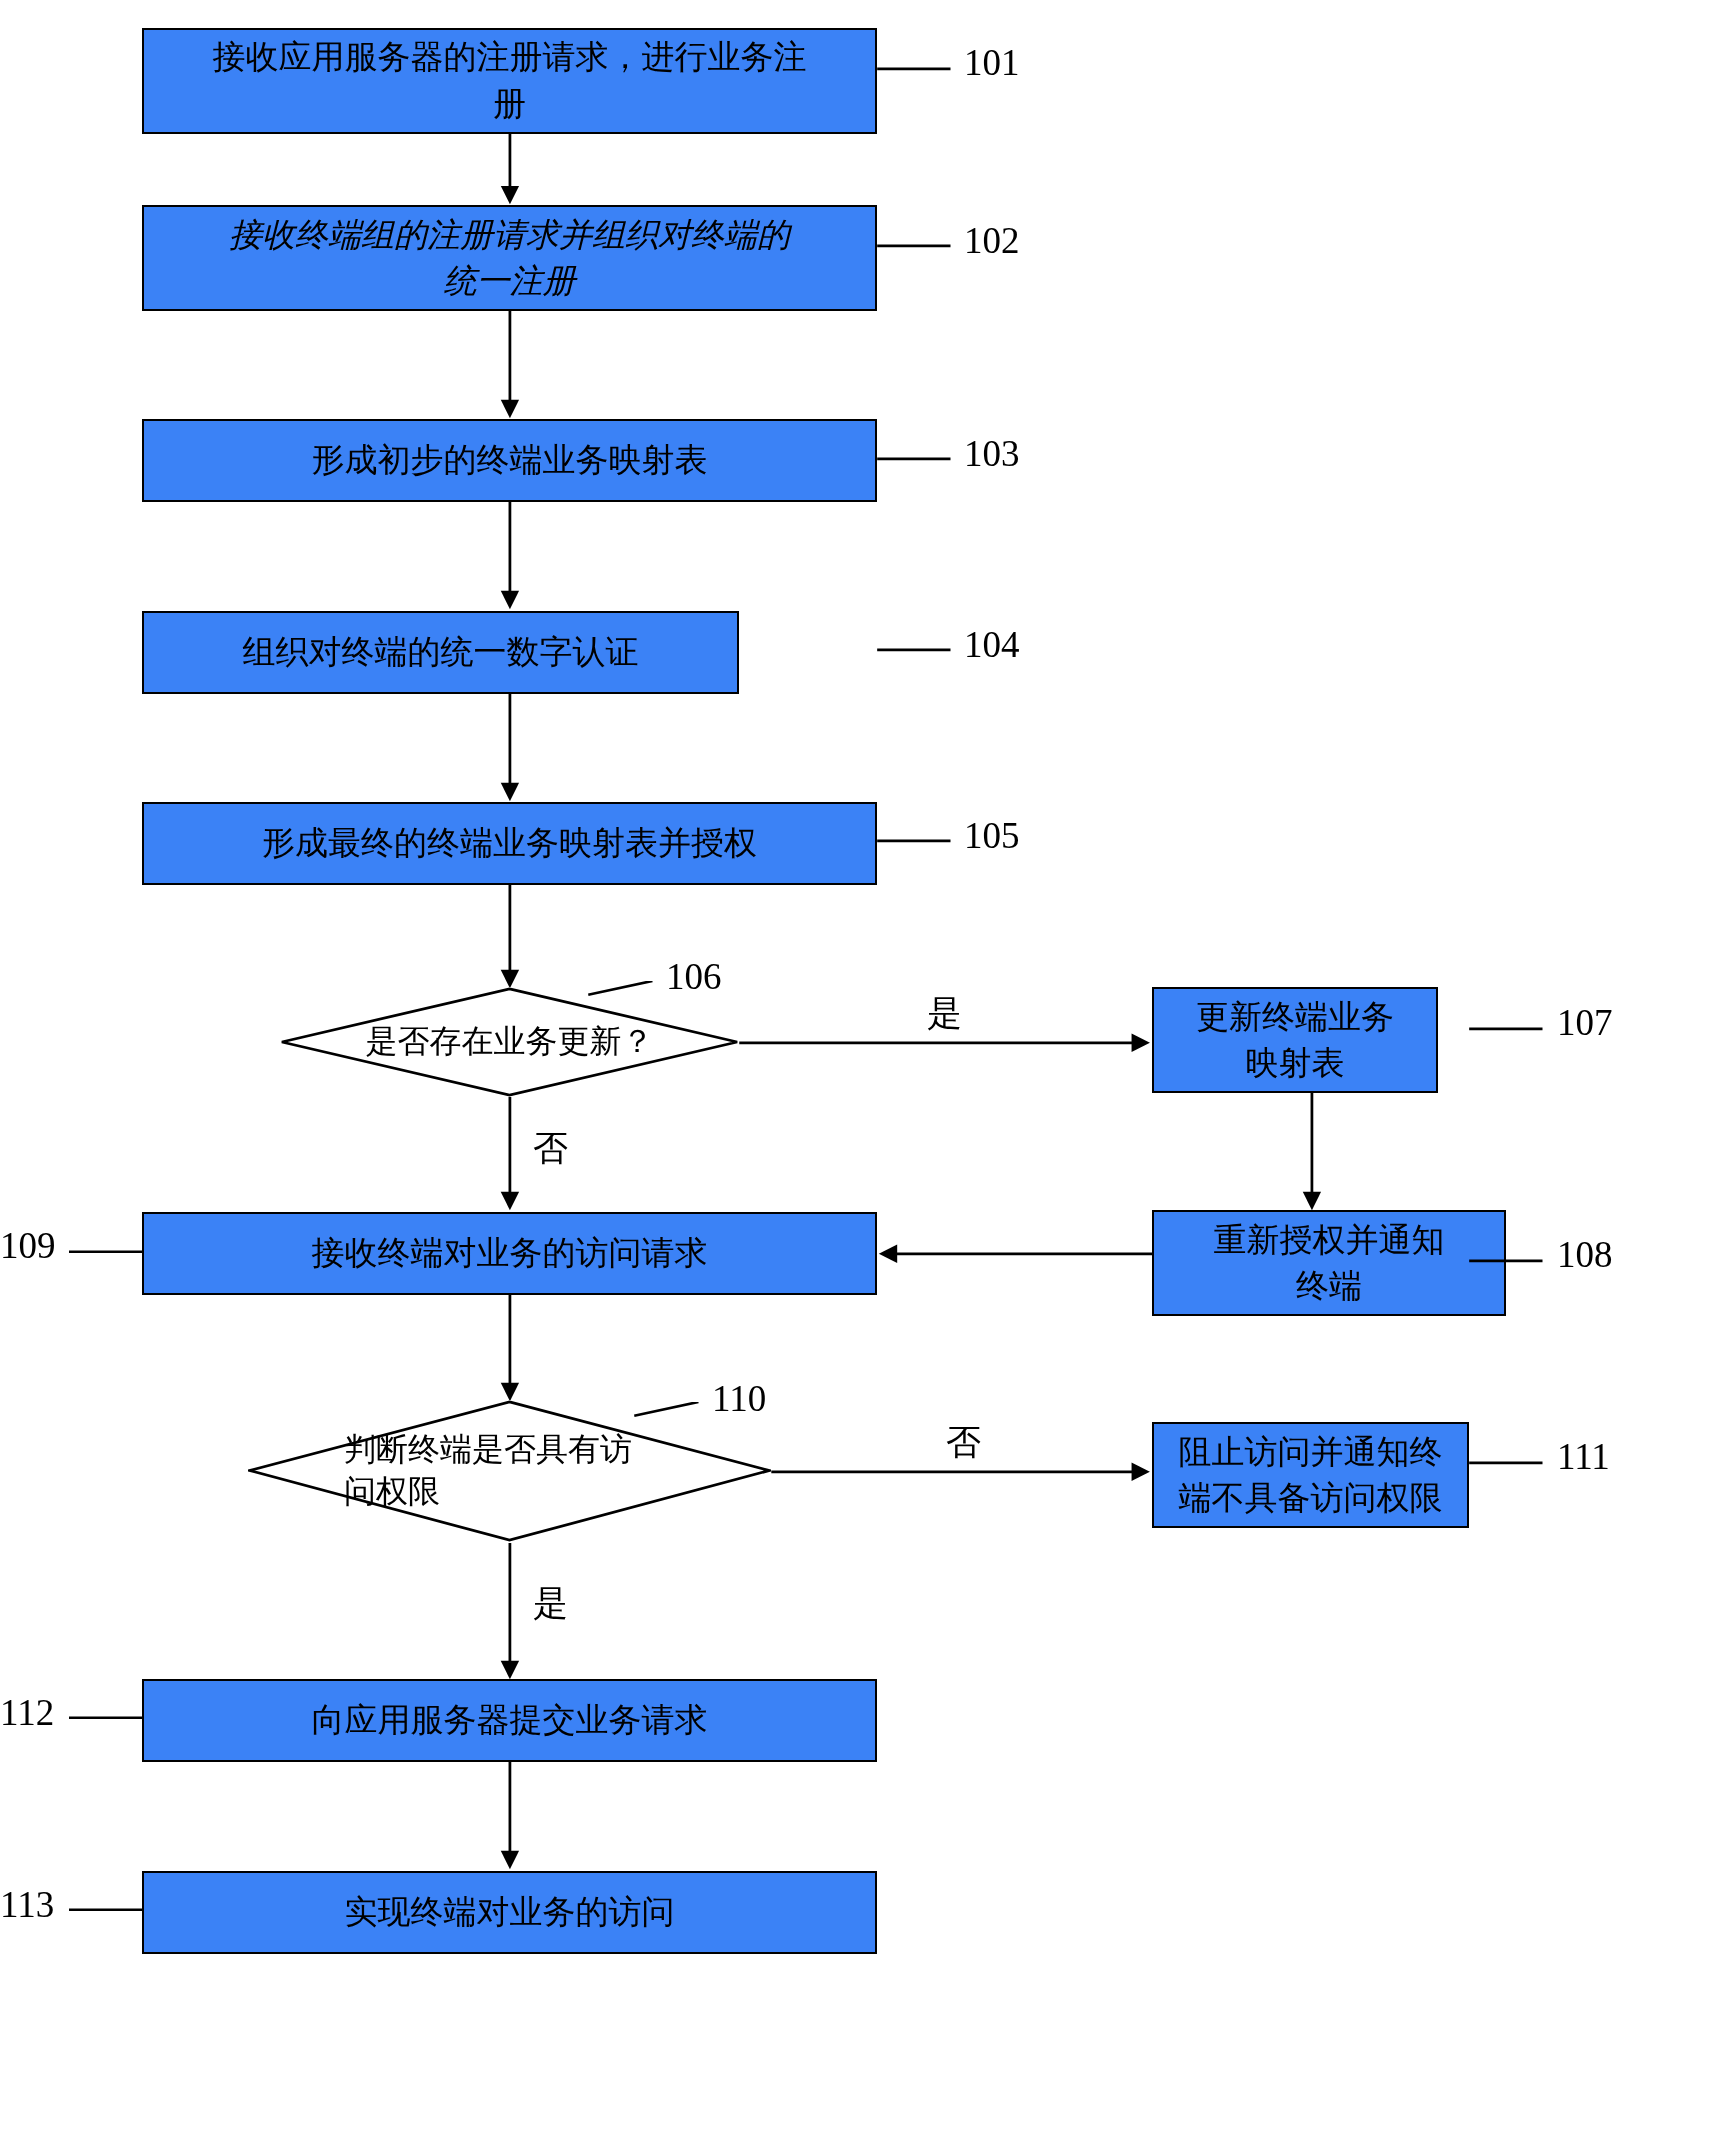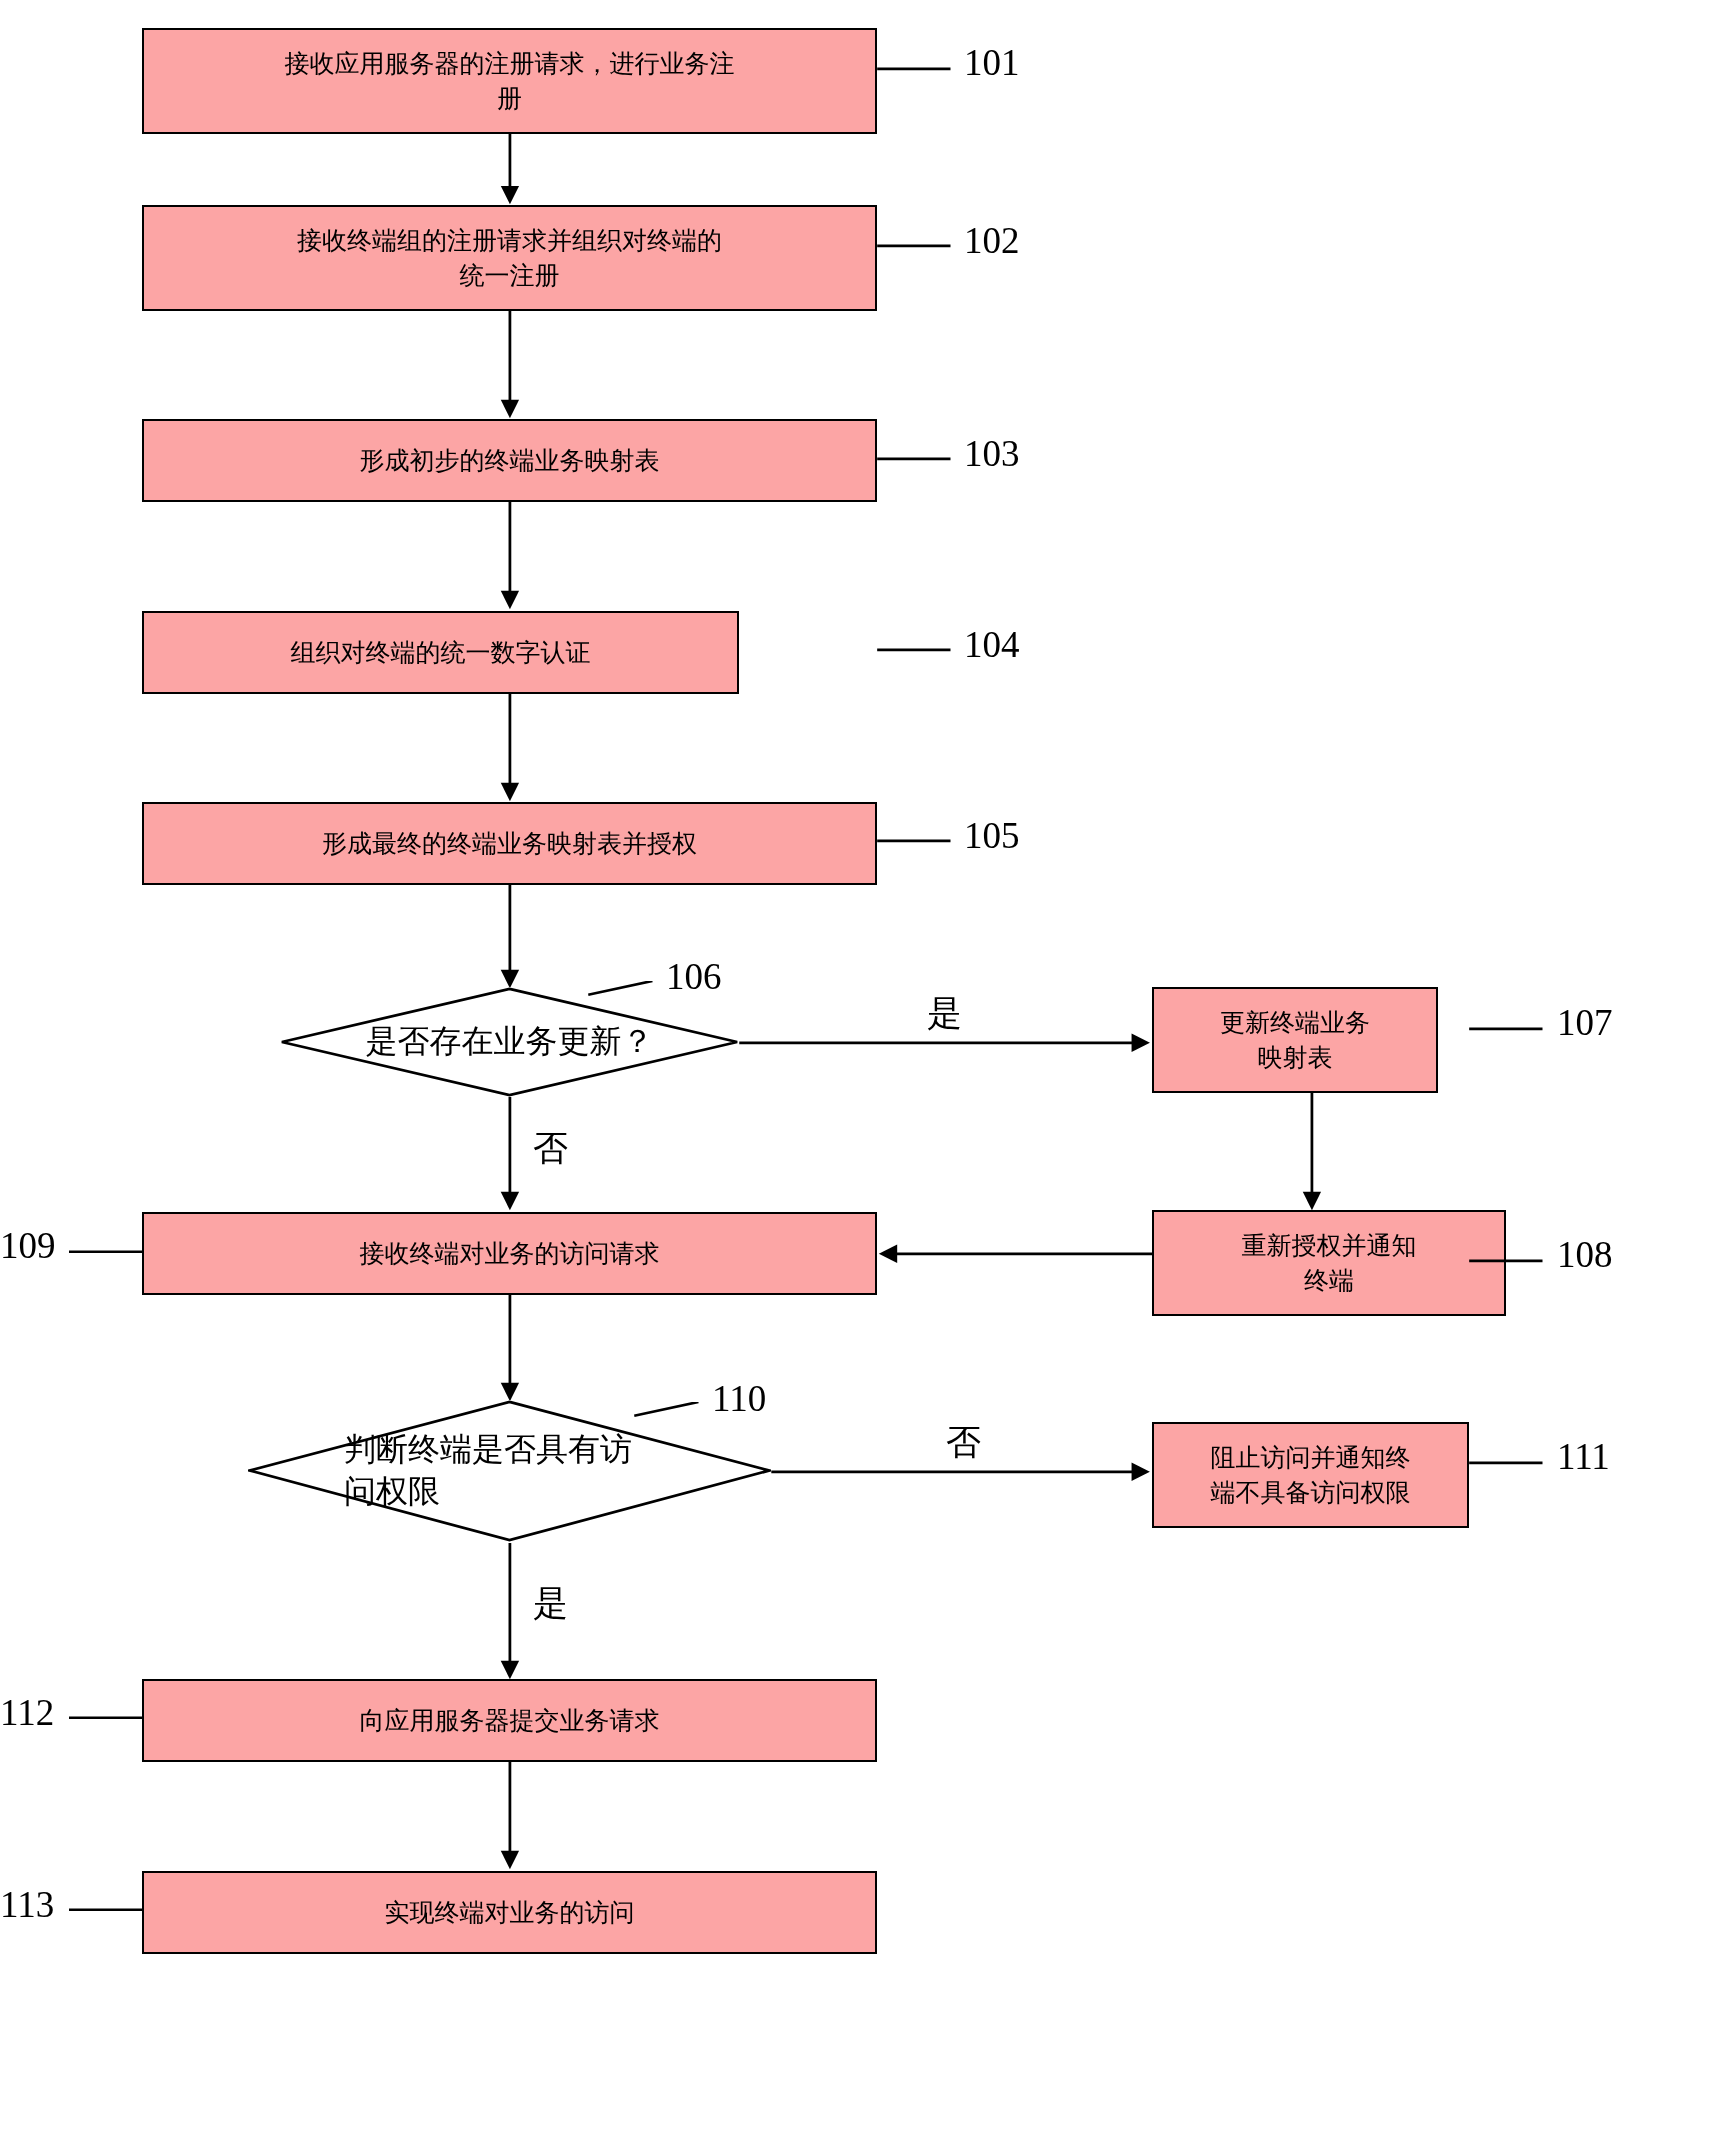--- a/index.html
+++ b/index.html
@@ -6,26 +6,26 @@
     body {
       font-family: "SimSun", "宋体", serif;
       background: #fff;
       width: 1722px;
       height: 2153px;
       position: relative;
     }
     .box {
       position: absolute;
       border: 2.8px solid #000;
-      background: #fca5a5;
+      background: #3b82f6;
       display: flex;
       align-items: center;
       justify-content: center;
       text-align: center;
-      font-size: 25px;
+      font-size: 33px;
       line-height: 1.4;
       padding: 7.3px 14.7px;
     }
     .diamond {
       position: absolute;
       background: #fff;
     }
     .diamond svg {
       position: absolute;
       top: 0; left: 0;
@@ -68,21 +68,21 @@
 <svg class="arrow" style="left:877px; top:55px; width:92px; height:27.5px;" viewBox="0 0 100 30" width="92" height="27.5">
     <line x1="0" y1="15" x2="80" y2="15"></line>
   </svg>
 <div class="label" style="left:964px; top:41px;">101</div>
 
 <svg class="arrow" style="left:496px; top:133px; width:37px; height:73px;" viewBox="0 0 40 80" width="37" height="73">
   <line x1="15" y1="0" x2="15" y2="60"></line>
   <polygon class="arrow-head" points="15,78 5,58 25,58"></polygon>
 </svg>
 
-<div class="box" style="left:142px; top:205px; width:735px; height:106px;">
+<div class="box" style="left:142px; top:205px; width:735px; height:106px;font-style:italic;">
   <span>接收终端组的注册请求并组织对终端的<br>统一注册</span>
 </div>
 <svg class="arrow" style="left:877px; top:232px; width:92px; height:27.5px;" viewBox="0 0 100 30" width="92" height="27.5">
     <line x1="0" y1="15" x2="80" y2="15"></line>
   </svg>
 <div class="label" style="left:964px; top:219px;">102</div>
 
 <svg class="arrow" style="left:496px; top:310px; width:37px; height:110px;" viewBox="0 0 40 120" width="37" height="110">
   <line x1="15" y1="0" x2="15" y2="100"></line>
   <polygon class="arrow-head" points="15,118 5,98 25,98"></polygon>

